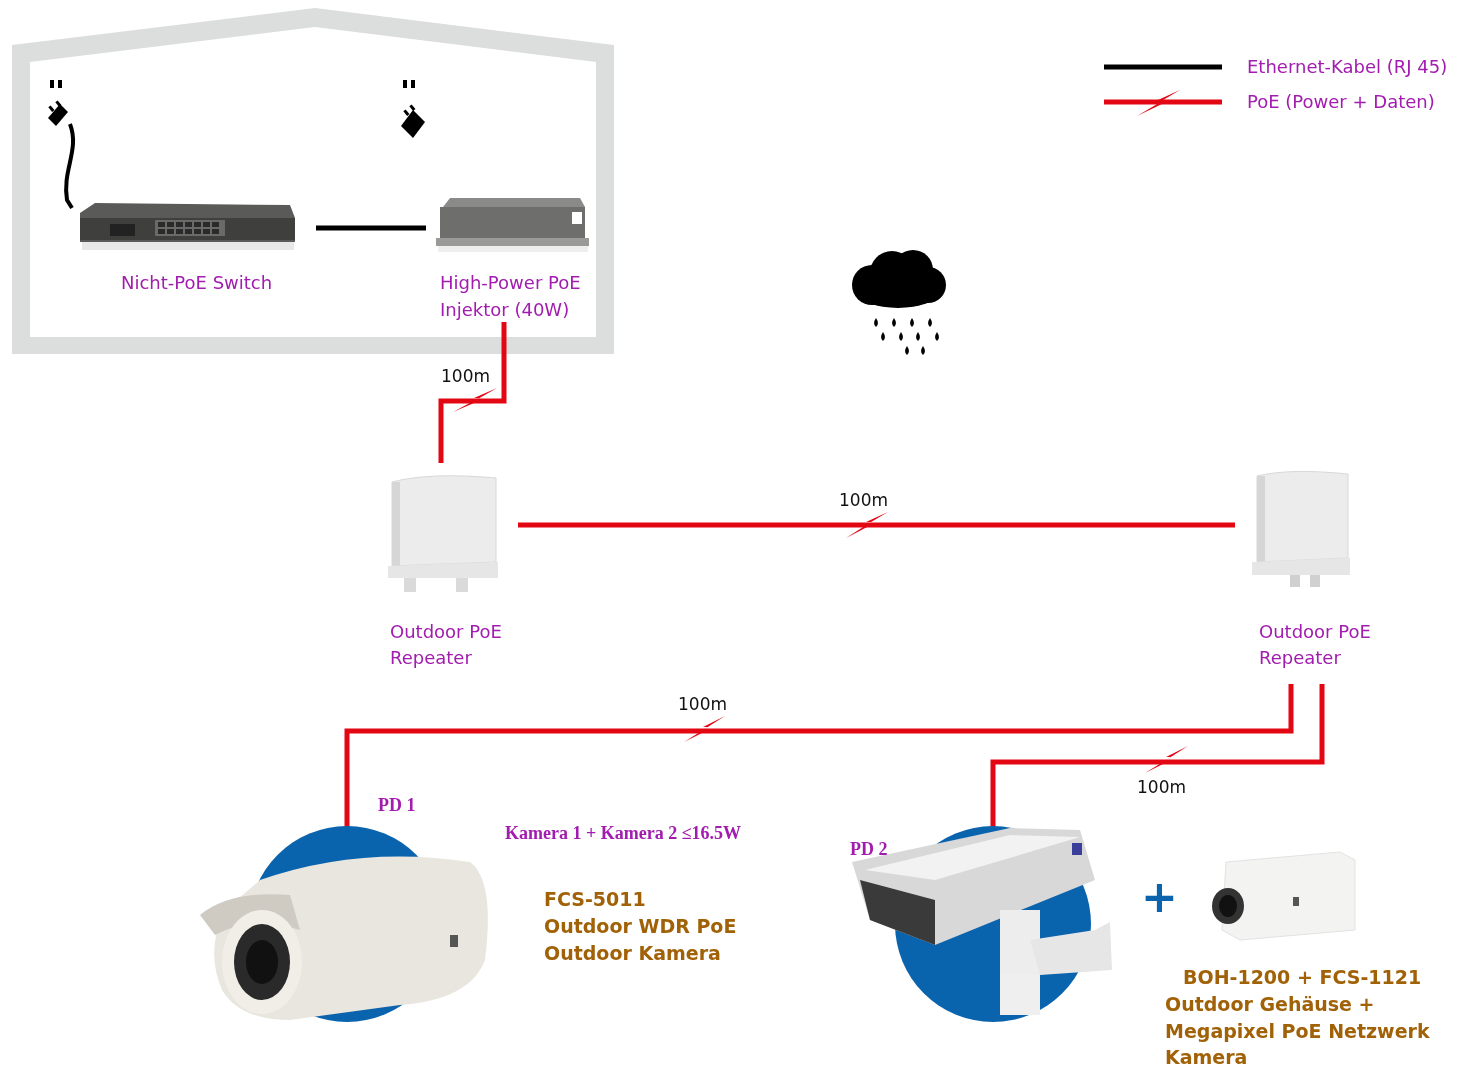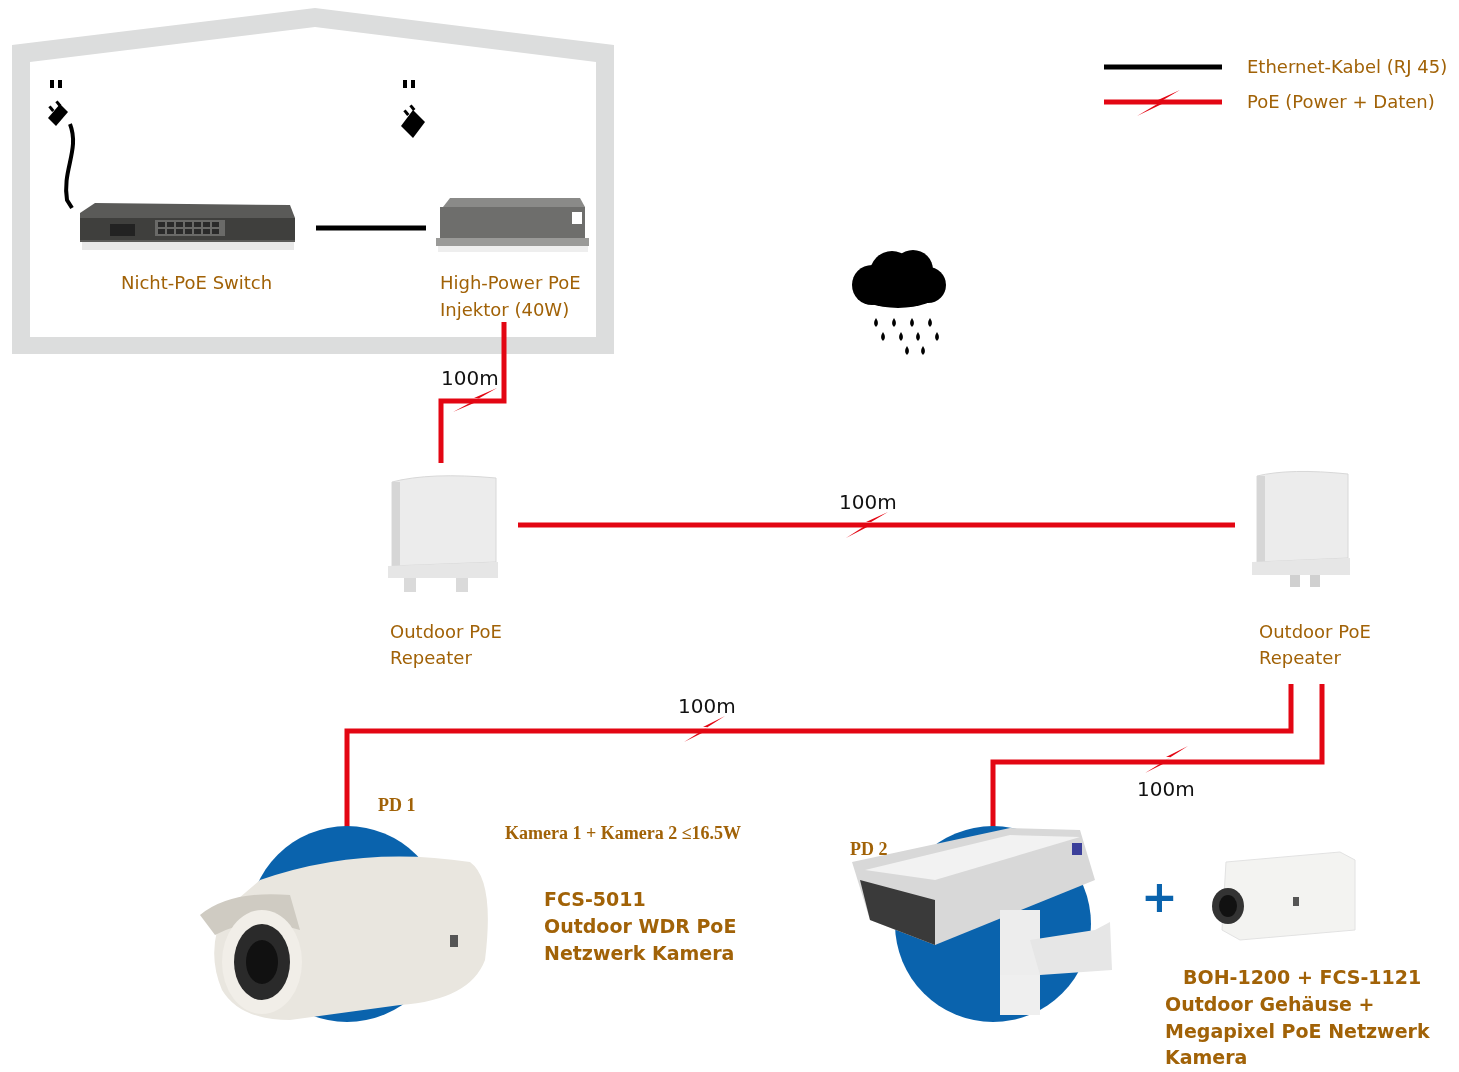--- a/index.html
+++ b/index.html
@@ -1,22 +1,22 @@
 <!DOCTYPE html>
 <html><head>
 <meta charset="utf-8">
 <style>
   html, body { margin: 0; padding: 0; background: #ffffff; }
   body { width: 1459px; height: 1072px; position: relative; overflow: hidden;
          font-family: "DejaVu Sans", sans-serif; color: #111; }
   .abs { position: absolute; }
-  .lbl { position: absolute; font-size: 18px; line-height: 26px; color: #a16207; white-space: nowrap; }
+  .lbl { position: absolute; font-size: 18px; line-height: 26px; color: #a21caf; white-space: nowrap; }
   .bold { font-weight: bold; font-family: Liberation Serif, serif; }
   .blue { color: #a16207; font-weight: bold; font-size: 19px; line-height: 27px; }
-  .dist { position: absolute; font-size: 20px; color: #111; }
+  .dist { position: absolute; font-size: 17px; color: #111; }
   svg.layer { position: absolute; left: 0; top: 0; }
 </style>
 </head>
 <body>
 
 <svg class="layer" width="1459" height="1072" viewBox="0 0 1459 1072">
 
   <path d="M12,45 L315,8 L614,45 L614,354 L12,354 Z M30,62 L30,337 L596,337 L596,62 L315,27 Z" fill="#dcdddd" fill-rule="evenodd"></path>
 
   <line x1="1104" y1="67" x2="1222" y2="67" stroke="#000" stroke-width="5"></line>
@@ -164,20 +164,20 @@
 <div class="dist" style="left:839px; top:490px;">100m</div>
 <div class="dist" style="left:678px; top:694px;">100m</div>
 <div class="dist" style="left:1137px; top:777px;">100m</div>
 
 <div class="lbl bold" style="left:378px; top:792px;">PD 1</div>
 <div class="lbl bold" style="left:505px; top:820px;">Kamera 1 + Kamera 2 ≤16.5W</div>
 <div class="lbl bold" style="left:850px; top:836px;">PD 2</div>
 
 <div class="lbl blue" style="left:544px; top:886px;">FCS-5011</div>
 <div class="lbl blue" style="left:544px; top:913px;">Outdoor WDR PoE</div>
-<div class="lbl blue" style="left:544px; top:940px;">Netzwerk Kamera</div>
+<div class="lbl blue" style="left:544px; top:940px;">Outdoor Kamera</div>
 
 <div class="abs" style="left:1141px; top:872px; font-size:44px; font-weight:bold; color:#0a63ad; line-height:50px;">+</div>
 
 <div class="lbl blue" style="left:1165px; top:964px;margin-left:18px;">BOH-1200 + FCS-1121</div>
 <div class="lbl blue" style="left:1165px; top:991px;">Outdoor Gehäuse +</div>
 <div class="lbl blue" style="left:1165px; top:1018px;">Megapixel PoE Netzwerk</div>
 <div class="lbl blue" style="left:1165px; top:1044px;">Kamera</div>
 
 </body></html>

